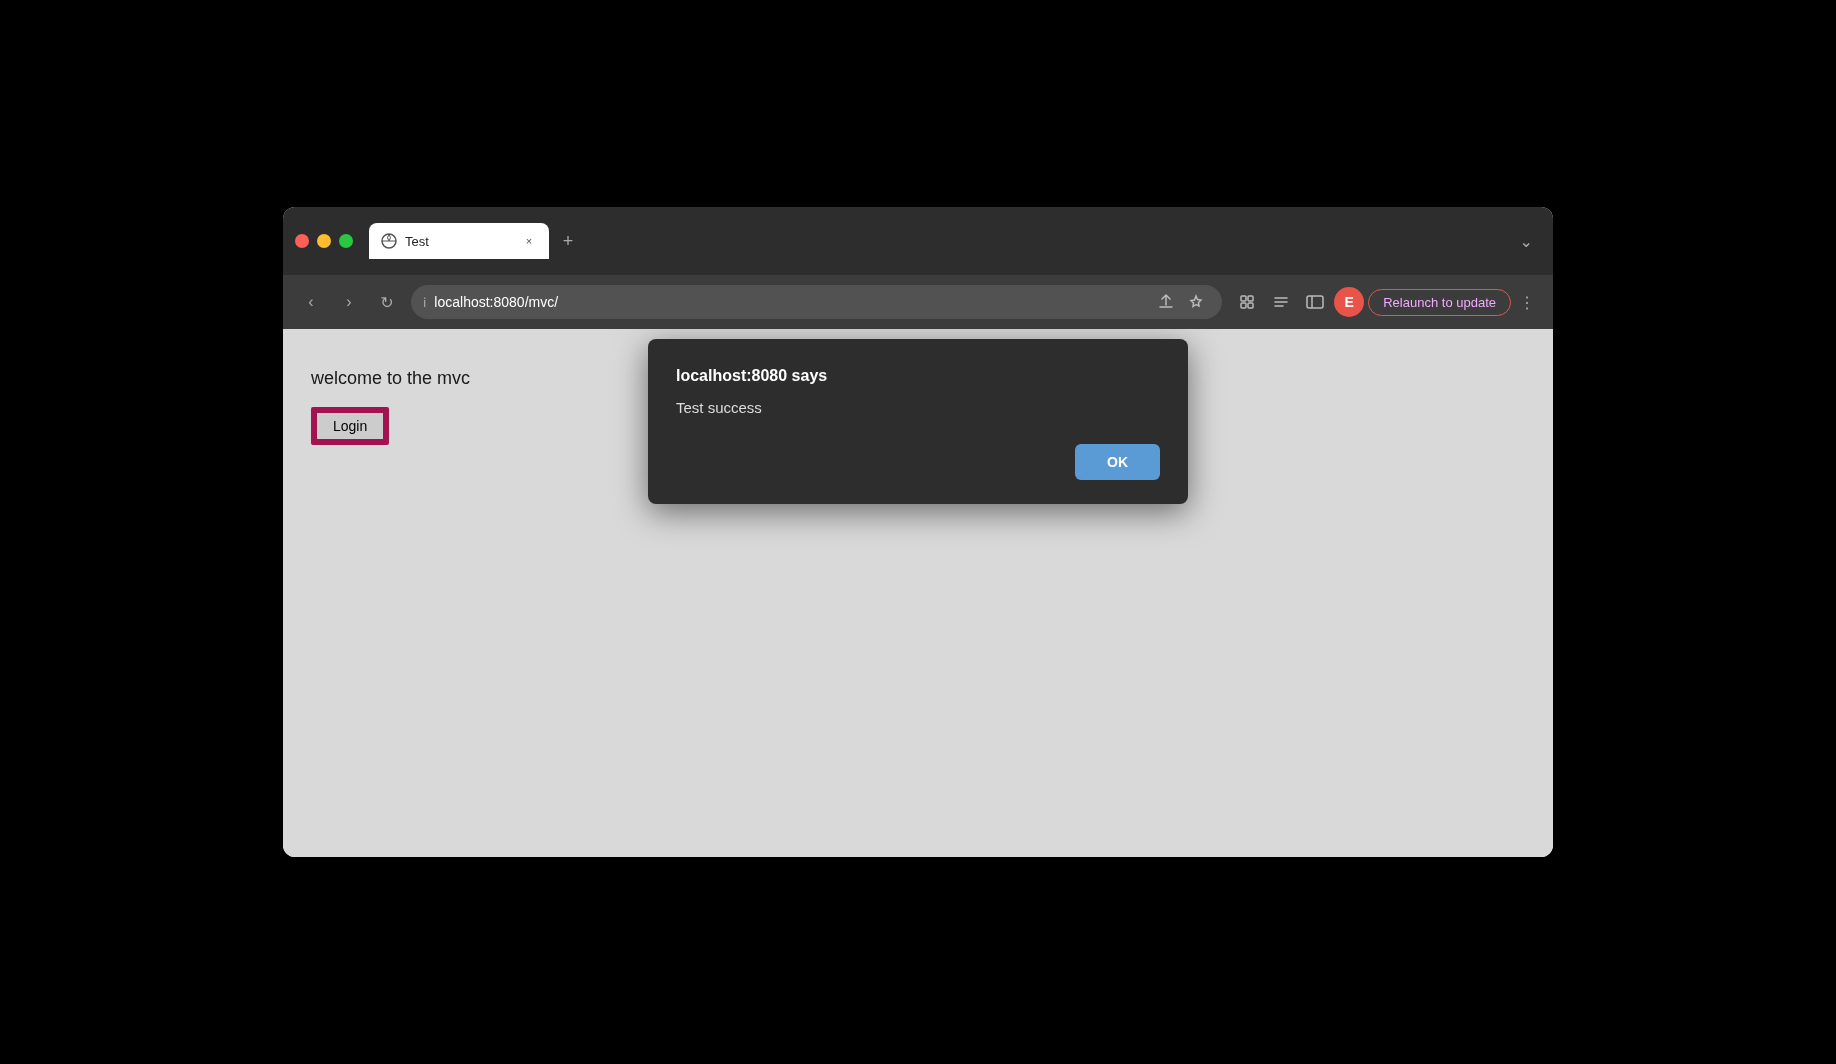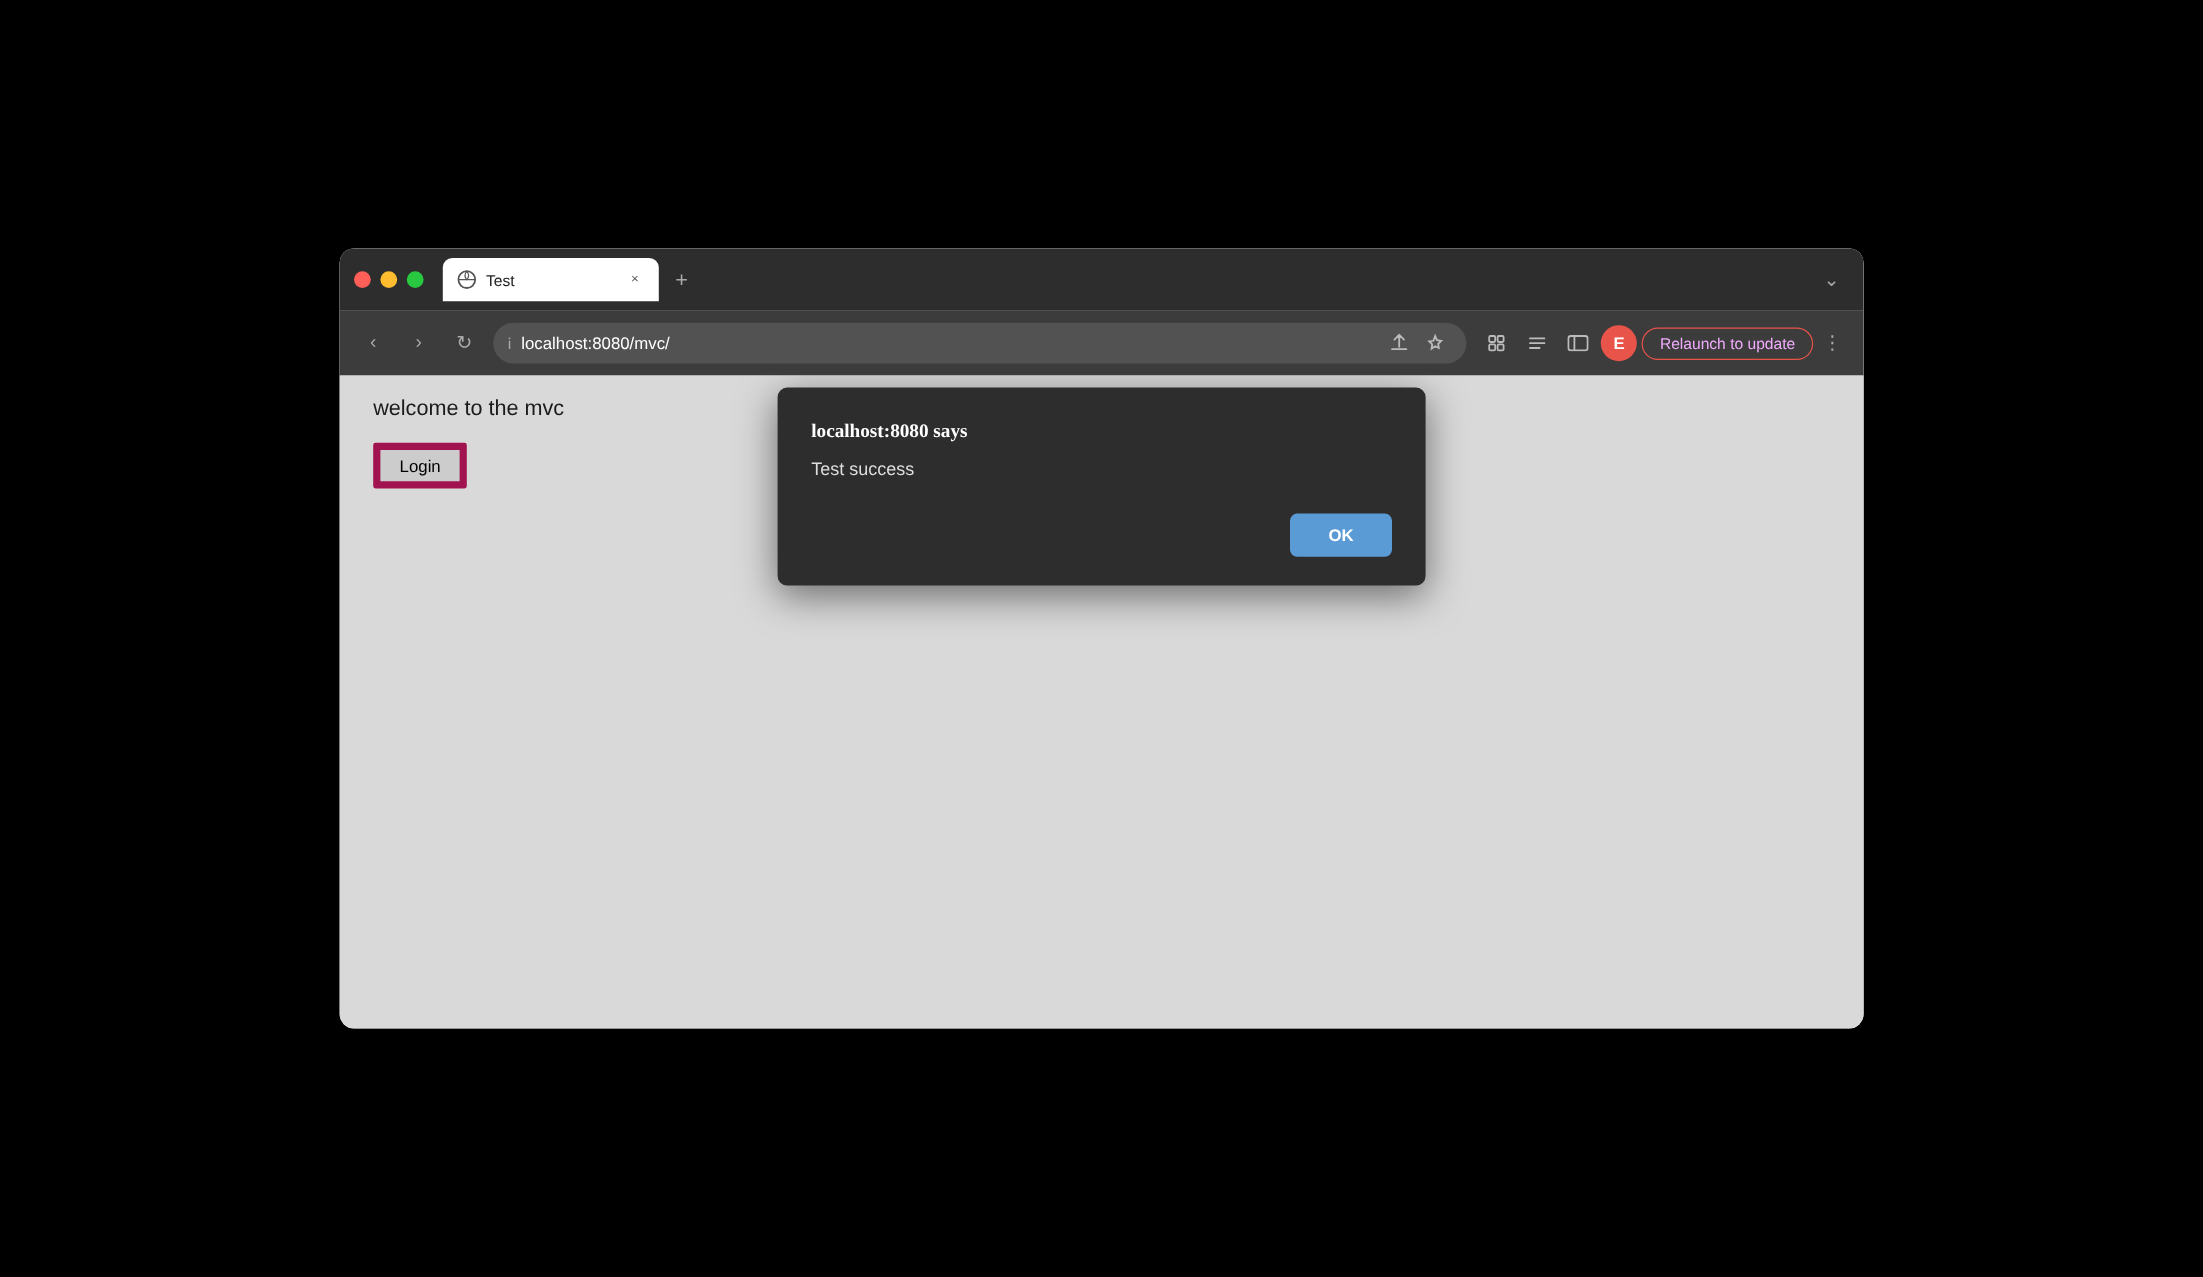--- a/index.html
+++ b/index.html
@@ -21,21 +21,21 @@
       border-radius: 12px;
       overflow: hidden;
       box-shadow: 0 20px 60px rgba(0,0,0,0.6);
       display: flex;
       flex-direction: column;
     }
 
     
     .title-bar {
       background: #2d2d2d;
-      height: 52px;
+      height: 68px;
       display: flex;
       align-items: center;
       padding: 0 12px;
       gap: 8px;
       flex-shrink: 0;
     }
 
     .traffic-lights {
       display: flex;
       gap: 8px;
@@ -242,21 +242,21 @@
 
     
     .page-content {
       flex: 1;
       background: #fff;
       position: relative;
       overflow: hidden;
     }
 
     .page-inner {
-      padding: 17px 28px;
+      padding: 39px 28px;
     }
 
     .page-title {
       font-size: 18px;
       color: #222;
       margin-bottom: 18px;
     }
 
     .login-button {
       border: 6px solid #be185d;
@@ -284,21 +284,20 @@
       padding: 28px 28px 24px;
       width: 540px;
       box-shadow: 0 8px 32px rgba(0,0,0,0.5);
     }
 
     .dialog-origin {
       font-size: 16px;
       font-weight: 600;
       color: #fff;
       margin-bottom: 14px;
-      font-family: Liberation Serif, serif;
     }
 
     .dialog-message {
       font-size: 15px;
       color: #ddd;
       margin-bottom: 28px;
     }
 
     .dialog-actions {
       display: flex;

